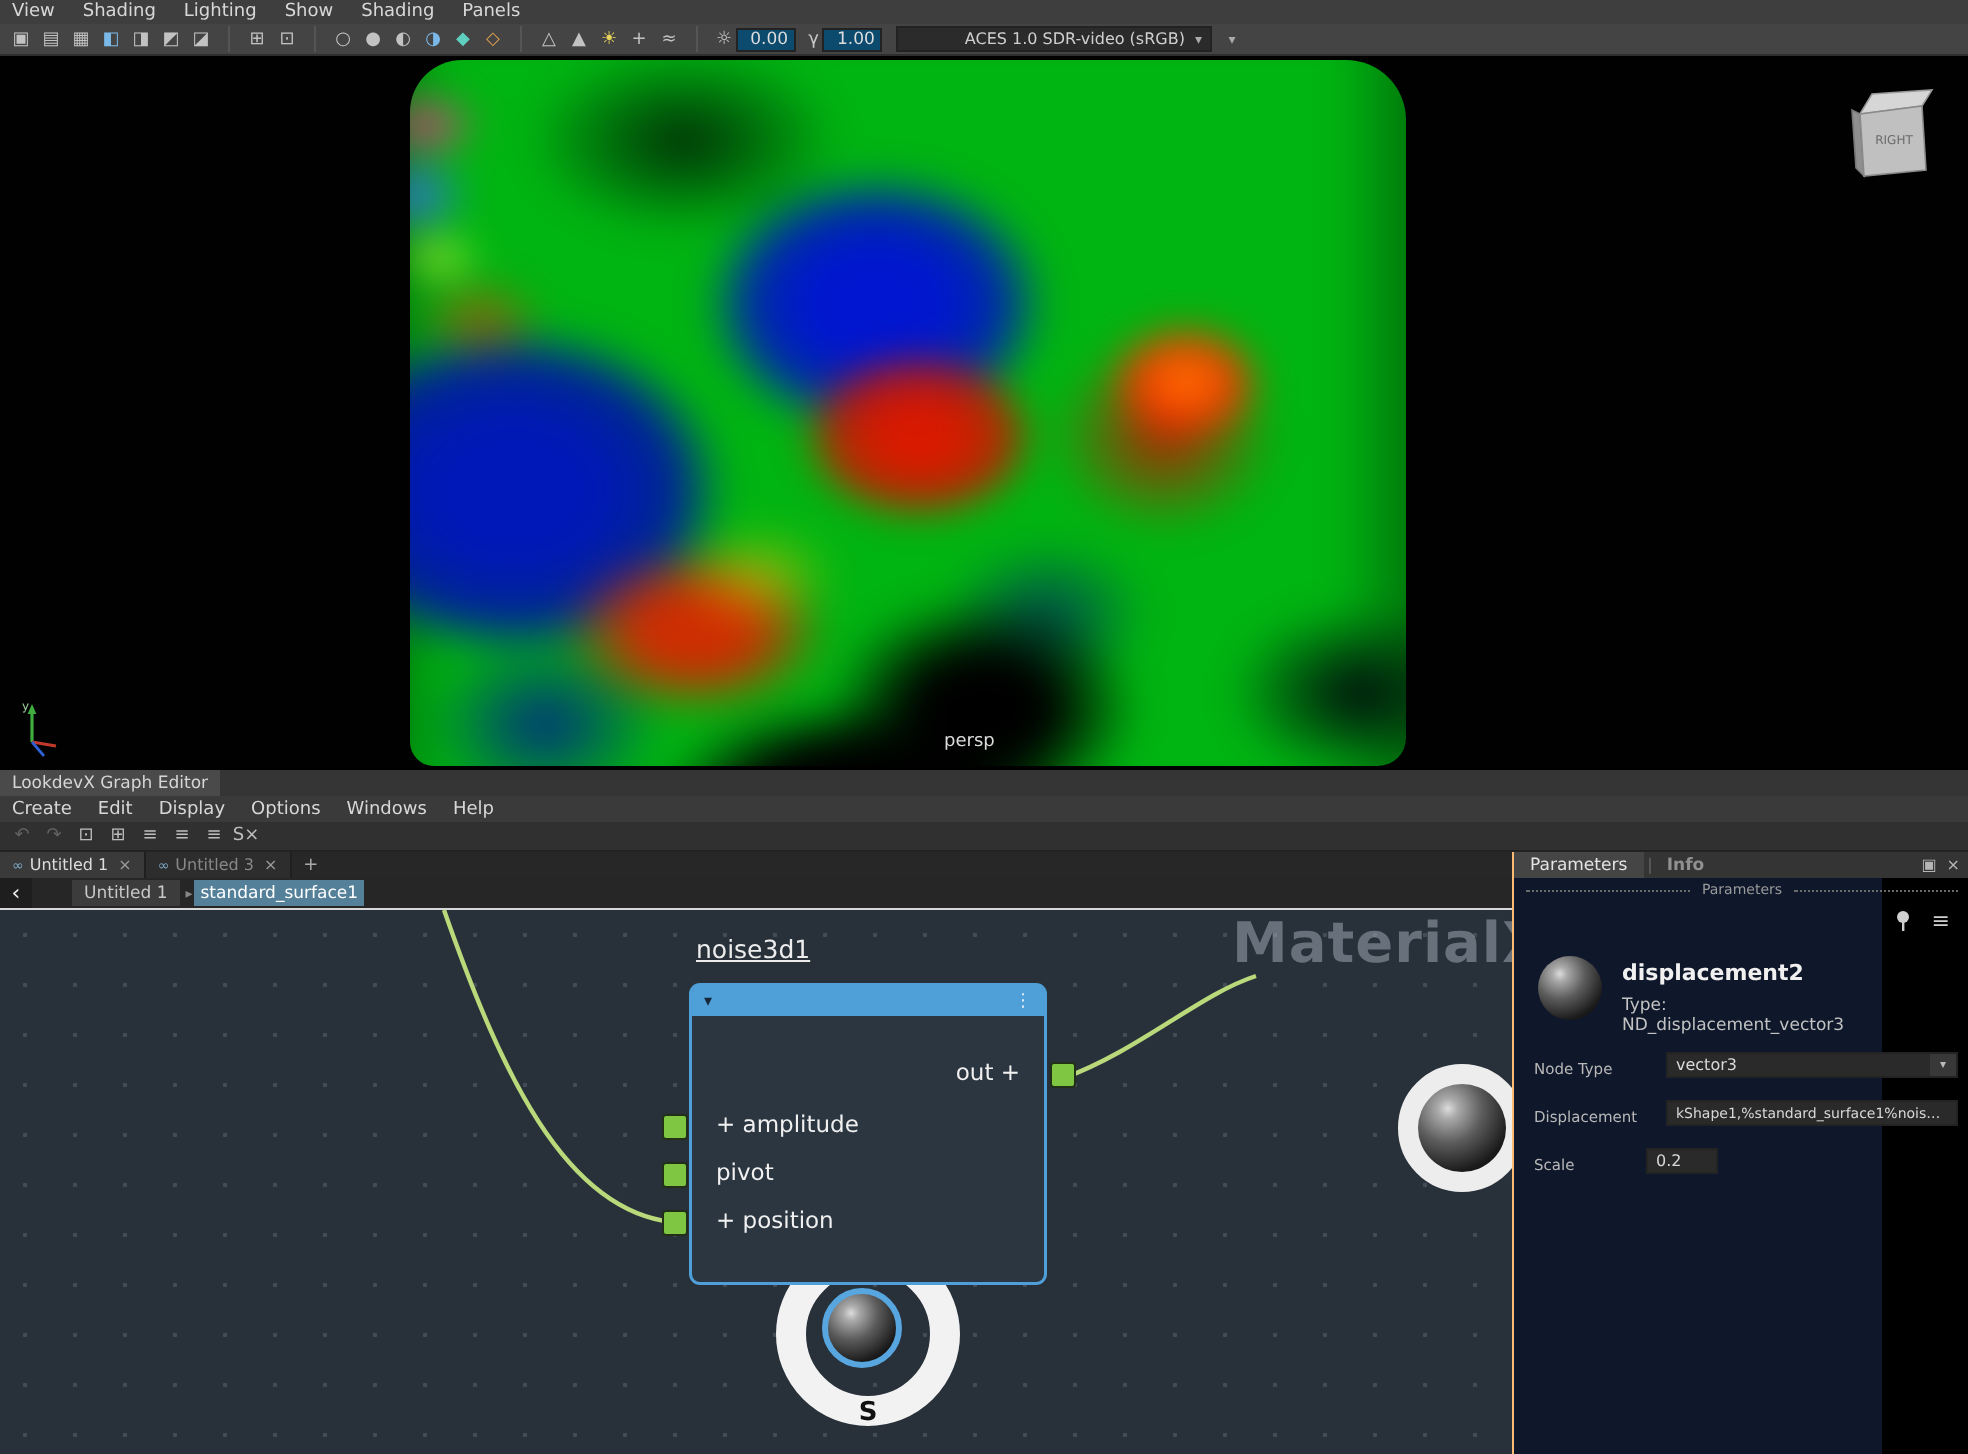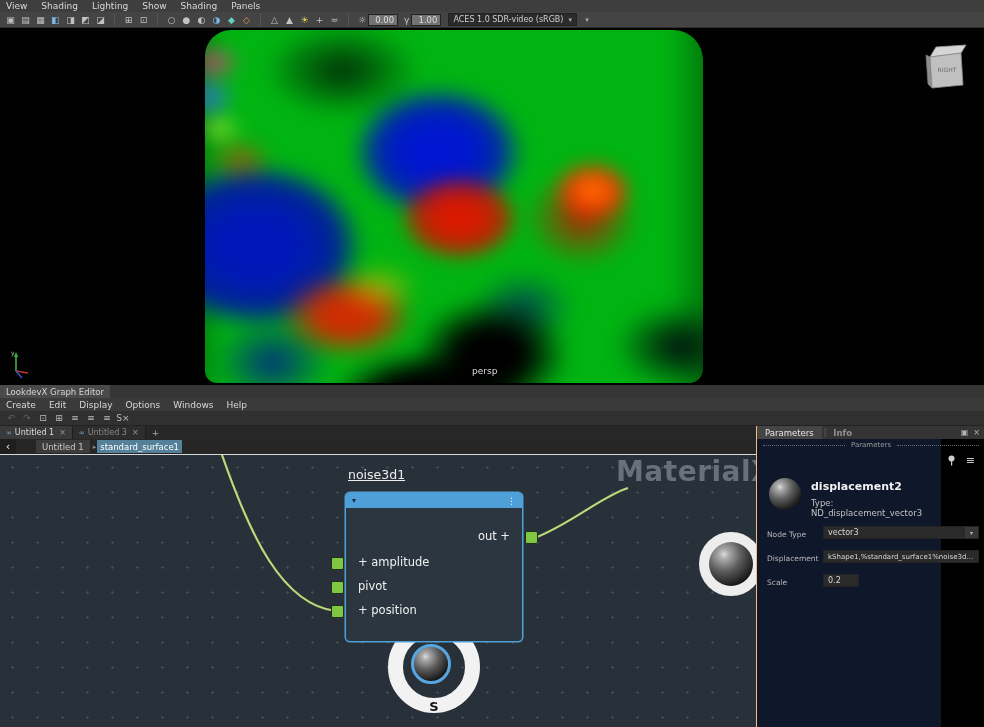--- a/index.html
+++ b/index.html
@@ -8,23 +8,23 @@
 
   
   .menubar { position:absolute; top:0; left:0; width:984px; height:12px; background:#3e3e3e; display:flex; align-items:center; padding:0 6px; }
   .menubar span { font-size:9px; color:#d8d8d8; margin-right:14px; cursor:default; }
   .vp-toolbar { position:absolute; top:12px; left:0; width:984px; height:16px; background:#444; display:flex; align-items:center; padding:0 3px; border-bottom:1px solid #2e2e2e; }
   .ti { width:15px; height:13px; display:flex; align-items:center; justify-content:center; font-size:9px; color:#c2c2c2; }
   .tsep { width:7px; height:13px; border-right:1px solid #555; margin-right:6px; }
   .c-blue { color:#7ab8e8; } .c-teal { color:#5fd0c0; } .c-orange { color:#e0a050; } .c-yellow { color:#e8d45a; }
   .numfield { display:flex; align-items:center; margin:0 3px; }
   .numfield .nicon { font-size:9px; color:#c8c8c8; margin-right:2px; }
-  .numfield .nval { background:#737373; border:1px solid #222; color:#ddd; font-size:8.5px; width:30px; height:12px; display:flex; align-items:center; justify-content:flex-end; padding-right:3px; }
+  .numfield .nval { background:#0c4a6e; border:1px solid #222; color:#ddd; font-size:8.5px; width:30px; height:12px; display:flex; align-items:center; justify-content:flex-end; padding-right:3px; }
   .cspace { display:flex; align-items:center; background:#2b2b2b; border:1px solid #222; height:13px; padding:0 4px; margin-left:4px; }
-  .cspace .cs-label { font-size:8px; color:#cfcfcf; margin-right:5px; white-space:nowrap; }
+  .cspace .cs-label { font-size:8px; color:#cfcfcf; margin-right:5px; white-space:nowrap;margin-left:29px; }
   .cspace .cs-arrow, .enddrop { font-size:7px; color:#aaa; }
   .enddrop { width:14px; text-align:center; margin-left:3px; }
 
   
   .viewport { position:absolute; top:28px; left:0; width:984px; height:357px; background:#010101; overflow:hidden; }
   .hud { position:absolute; top:3px; left:8px; font-family:"DejaVu Sans Mono", monospace; font-size:9px; font-weight:bold; color:#e6e433; white-space:pre; }
   .cube { position:absolute; left:205px; top:2px; width:498px; height:353px; border-radius:26px 30px 14px 12px; overflow:hidden; }
   .cube-tex { position:absolute; inset:-18px; filter:blur(9px);
     background:
       radial-gradient(40px 26px at 5% 13%, rgba(255,40,150,.85), transparent 70%),
@@ -109,21 +109,21 @@
   .psection .dash { flex:1; border-top:1px dotted #6a6a6a; }
   .psection .slabel { font-size:7px; color:#9a9a9a; margin:0 6px; }
   .ptools { position:absolute; top:25px; left:0; width:228px; height:18px; display:flex; align-items:center; justify-content:flex-end; padding:0 10px; }
   .ptools .hamburger { font-size:11px; color:#cfcfcf; margin-left:10px; }
   .pheader-ball { position:absolute; left:12px; top:52px; width:32px; height:32px; }
   .pname { position:absolute; left:54px; top:54px; font-size:11px; font-weight:bold; color:#f0f0f0; }
   .ptype { position:absolute; left:54px; top:72px; font-size:8.5px; color:#c2c2c2; }
   .prow { position:absolute; left:10px; width:212px; height:16px; display:flex; align-items:flex-end; }
   .prow .plabel { width:56px; font-size:7.5px; color:#b8b8b8; flex-shrink:0; }
   .pfield { background:#2a2a2a; border:1px solid #232323; height:13px; display:flex; align-items:center; color:#d8d8d8; }
-  .pfield.grow { flex:1; overflow:hidden; }
+  .pfield.grow { flex:1; overflow:hidden;margin-left:10px; }
   .pfield .fval { font-size:8px; padding:0 4px; white-space:nowrap; overflow:hidden; text-overflow:ellipsis; flex:1; }
   .pfield .fval.tiny { font-size:7px; }
   .pfield .darrow { width:13px; height:13px; background:#383838; display:flex; align-items:center; justify-content:center; font-size:6px; color:#bbb; }
   .pfield.small { width:36px; flex:none; }
 </style>
 </head>
 <body>
 
 <div class="app">
 

